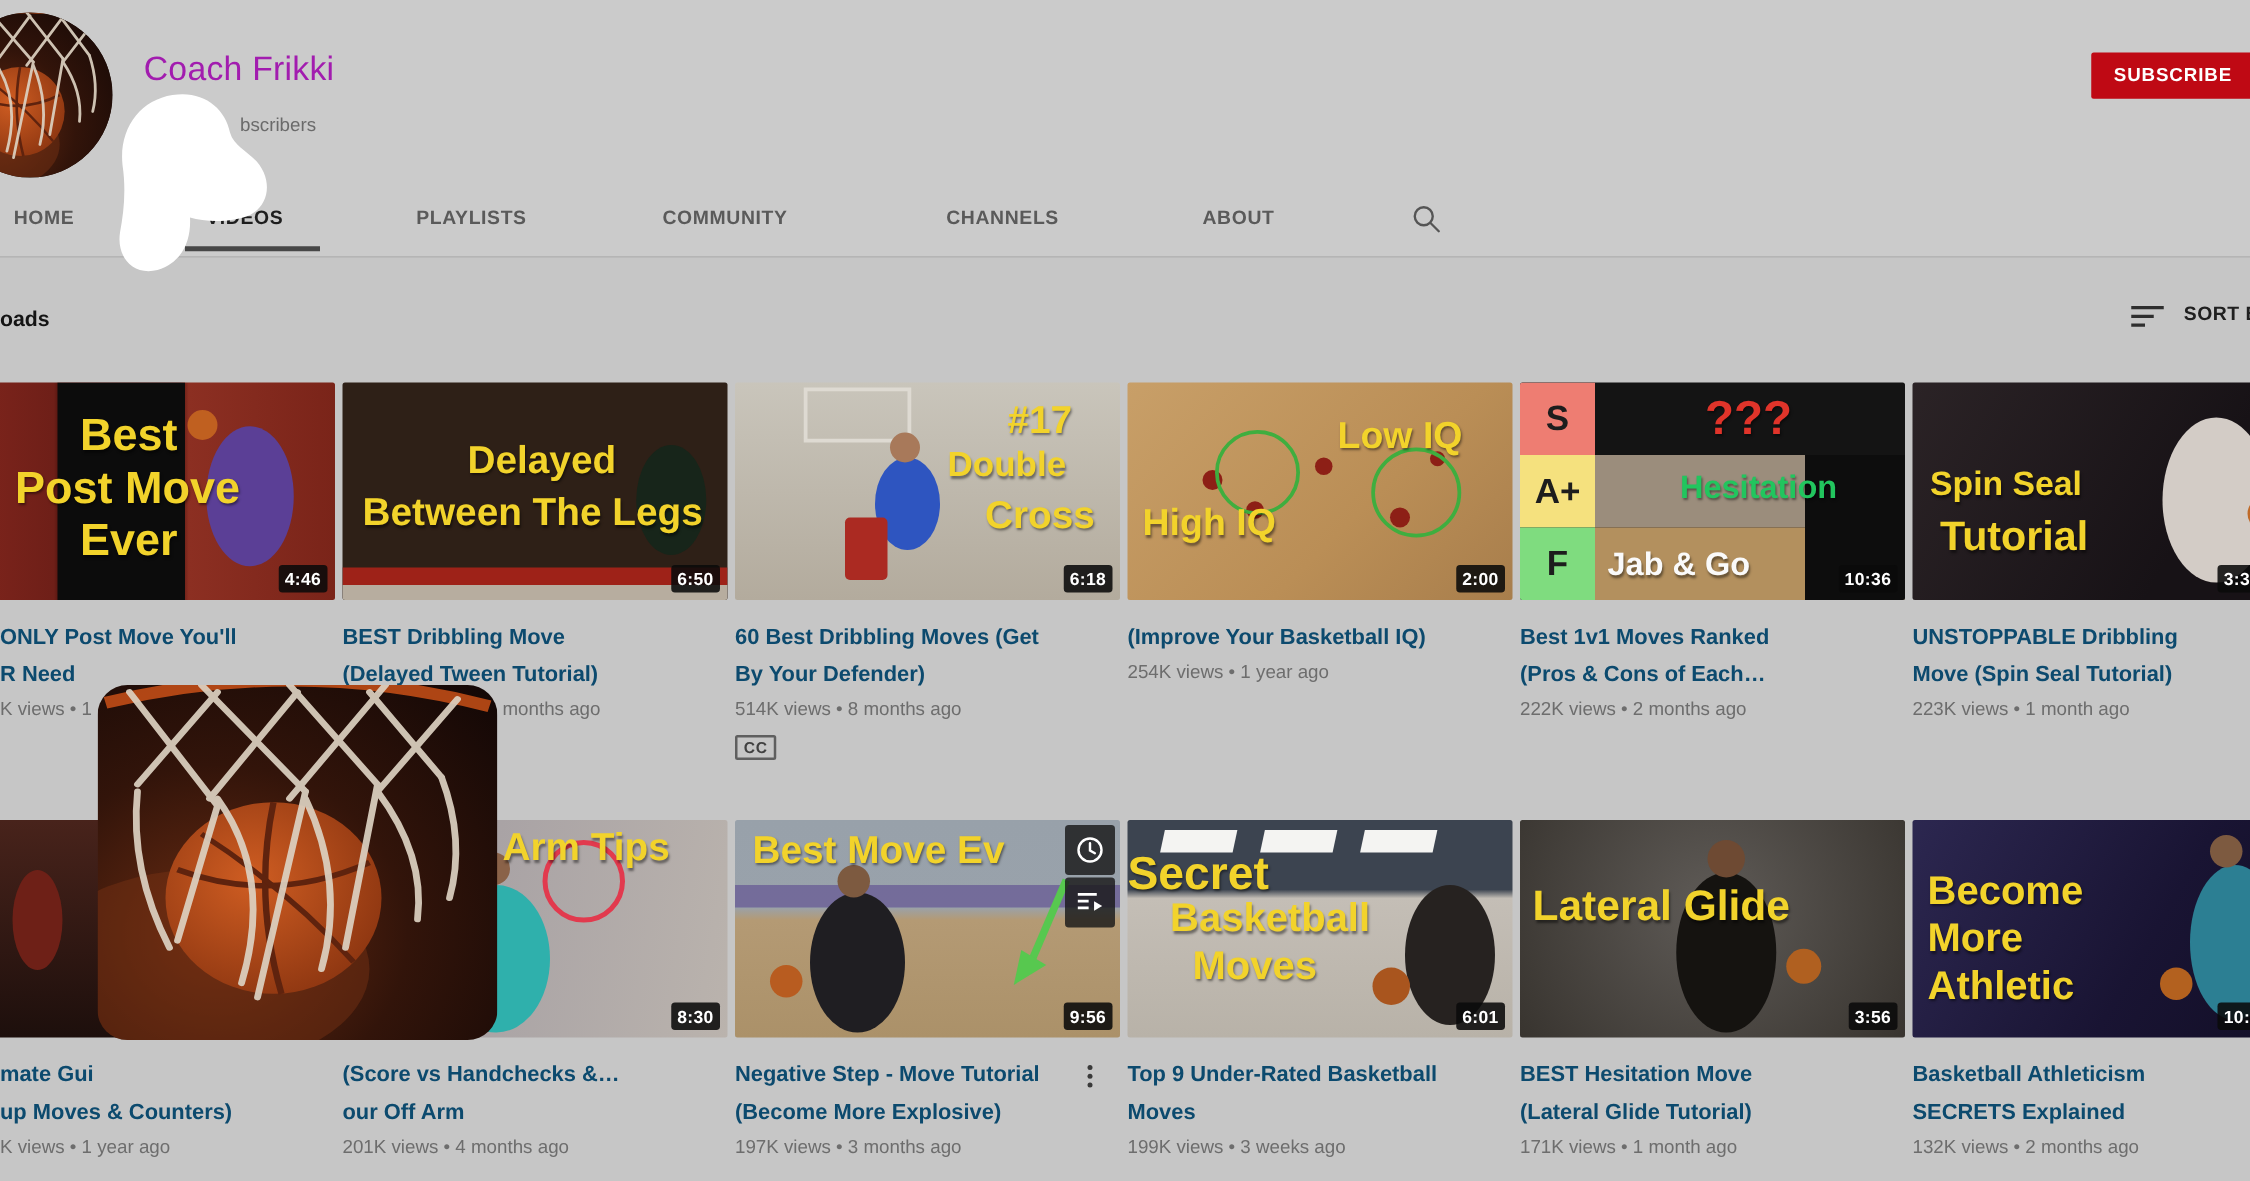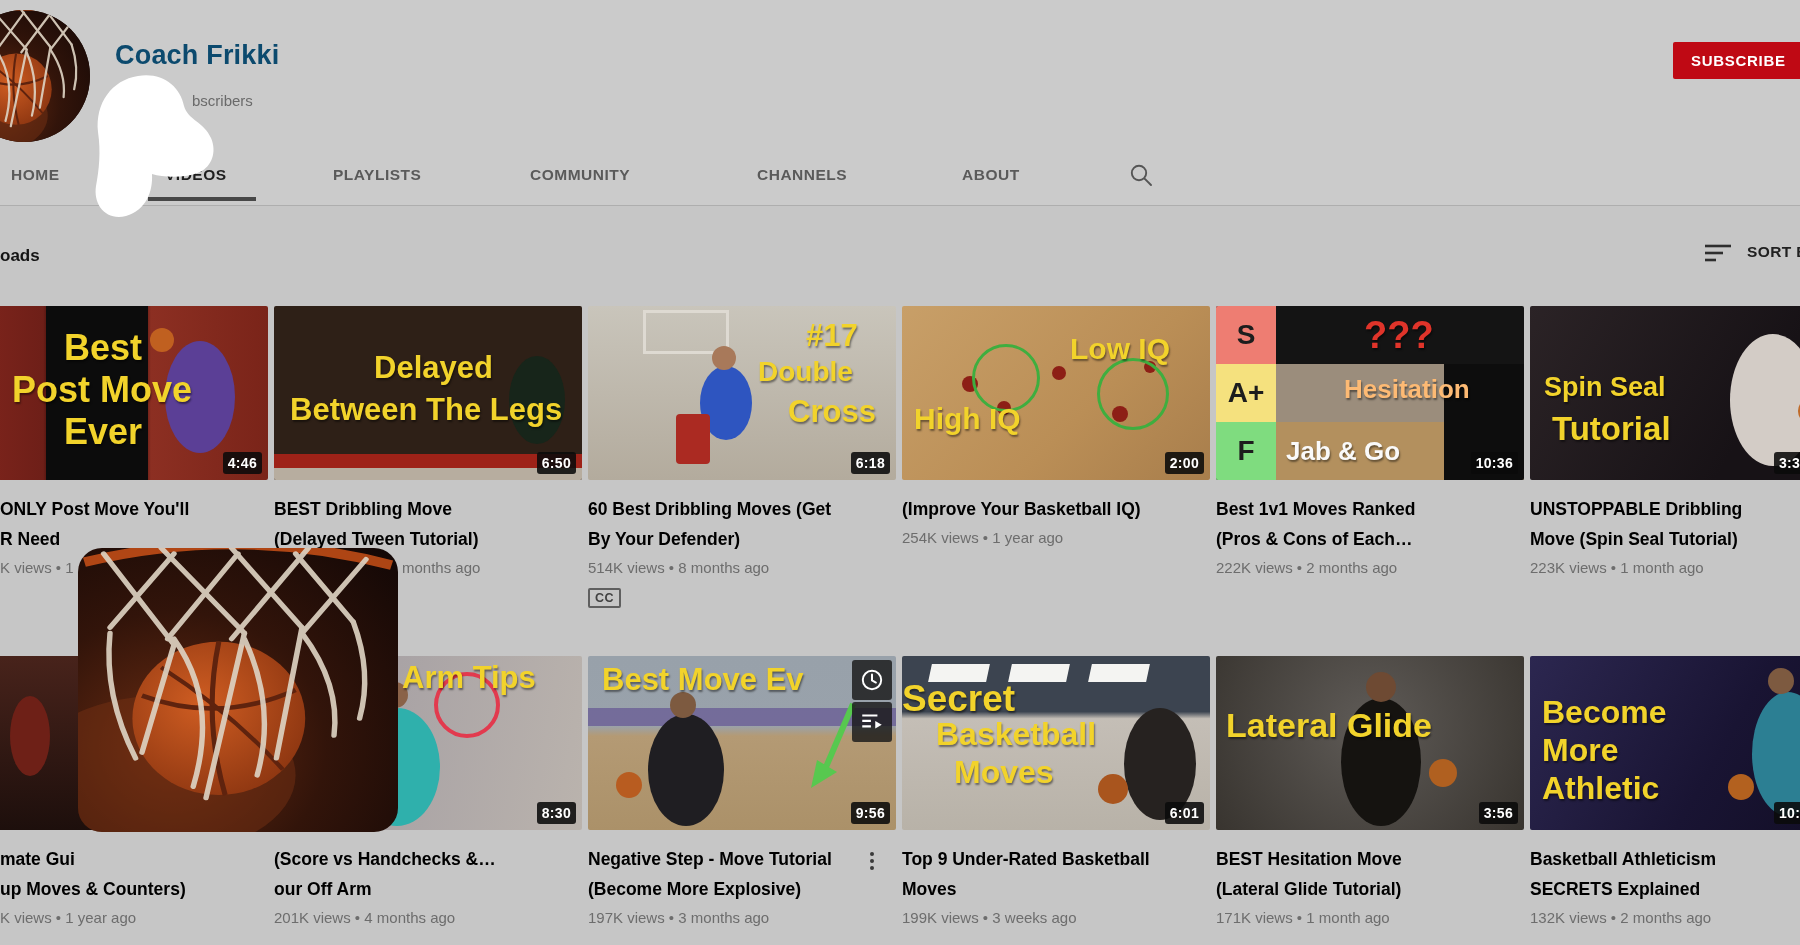--- a/index.html
+++ b/index.html
@@ -1,39 +1,39 @@
 <!DOCTYPE html>
 <html><head>
 <meta charset="utf-8">
 <style>
   html,body{margin:0;padding:0}
   body{width:1800px;height:945px;overflow:hidden;position:relative;background:#c6c6c6;
        font-family:"Liberation Sans",sans-serif;-webkit-font-smoothing:antialiased}
   
   .header{position:absolute;left:0;top:0;width:1800px;height:205px;background:#cbcbcb;border-bottom:1px solid #aeaeae}
   .avatar{position:absolute;left:-42px;top:10px;width:132px;height:132px;border-radius:50%;overflow:hidden;background:#1a0c06}
-  .chan-name{position:absolute;left:115px;top:40px;font-size:27px;font-weight:700;color:#0c4a6e;letter-spacing:.2px}
+  .chan-name{position:absolute;left:115px;top:40px;font-size:27px;font-weight:400;color:#a21caf;letter-spacing:.2px}
   .sub-text{position:absolute;left:192px;top:92px;font-size:15px;color:#6a6a6a}
   .subscribe{position:absolute;left:1673px;top:42px;height:37px;line-height:37px;padding:0 18px;width:150px;
              background:#bf0914;color:#fff;font-size:15px;font-weight:700;letter-spacing:.7px;border-radius:2px;white-space:nowrap}
   .tab{position:absolute;top:166px;font-size:15.5px;font-weight:700;letter-spacing:.5px;color:#5a5a5a;cursor:pointer;white-space:nowrap}
   .tab.active{color:#1e1e1e}
   .tab-underline{position:absolute;left:148px;top:197px;width:108px;height:4px;background:#474747}
   .search-tab{position:absolute;left:1128px;top:162px;width:26px;height:26px}
   
   .uploads{position:absolute;left:0;top:246px;font-size:17px;font-weight:600;color:#141414}
   .sort{position:absolute;left:1703px;top:241px;width:120px;height:26px;white-space:nowrap}
   .sort-label{position:absolute;left:44px;top:2px;font-size:15.5px;font-weight:700;letter-spacing:.4px;color:#202020;white-space:nowrap}
   
   .grid{position:absolute;left:-40px;top:306px;width:1884px;display:grid;grid-template-columns:repeat(6,308px);column-gap:6px;grid-auto-rows:350px}
   .cell{position:relative}
   .thumb{position:relative;width:308px;height:174px;overflow:hidden;border-radius:2px;background:#333}
   .tblock{margin-top:14px}
   .tblock.edge{padding-left:40px}
-  .t-line{font-size:17.5px;font-weight:600;line-height:30px;color:#000000;white-space:nowrap;cursor:pointer}
+  .t-line{font-size:17.5px;font-weight:600;line-height:30px;color:#0c4a6e;white-space:nowrap;cursor:pointer}
   .meta{margin-top:5px;font-size:15px;color:#6d6d6d;white-space:nowrap}
   .meta.pad{padding-left:128px}
   .dur{position:absolute;right:6px;bottom:6px;background:rgba(10,10,10,.88);color:#fff;font-size:14px;font-weight:700;
        padding:3px 5px;border-radius:3px;letter-spacing:.3px;white-space:nowrap}
   .dur:empty{display:none}
   .dur.cut{right:auto;left:244px}
   .cc{display:inline-block;margin-top:12px;border:2px solid #5f5f5f;color:#414141;font-size:12.5px;font-weight:700;
       padding:1px 5px;border-radius:2px;letter-spacing:.5px}
   .bigtxt{position:absolute;font-weight:700;color:#f2d32b;text-shadow:1px 2px 2px rgba(0,0,0,.45);line-height:1;white-space:nowrap}
   .shape{position:absolute;border-radius:50%}
@@ -204,21 +204,21 @@
 
   <div class="cell">
     <div class="thumb" style="background:#141414">
       <div class="rect" style="left:60px;top:58px;width:248px;height:58px;background:#9b8d7c"></div>
       <div class="rect" style="left:60px;top:116px;width:248px;height:58px;background:#b3905e"></div>
       <div class="rect" style="left:228px;top:58px;width:80px;height:116px;background:#0d0d0d"></div>
       <div class="tier" style="top:0;background:#ee7d72">S</div>
       <div class="tier" style="top:58px;background:#f5e17e">A+</div>
       <div class="tier" style="top:116px;background:#7fdc7f">F</div>
       <span class="bigtxt" style="left:148px;top:10px;font-size:38px;color:#e0342a">???</span>
-      <span class="bigtxt" style="left:128px;top:70px;font-size:26px;color:#fdba74">Hesitation</span>
+      <span class="bigtxt" style="left:128px;top:70px;font-size:26px;color:#22c55e">Hesitation</span>
       <span class="bigtxt" style="left:70px;top:132px;font-size:26px;color:#fafafa">Jab &amp; Go</span>
       <span class="dur">10:36</span>
     </div>
     <div class="tblock">
       <div class="t-line">Best 1v1 Moves Ranked</div>
       <div class="t-line">(Pros &amp; Cons of Each…</div>
       <div class="meta">222K views • 2 months ago</div>
     </div>
   </div>
 

